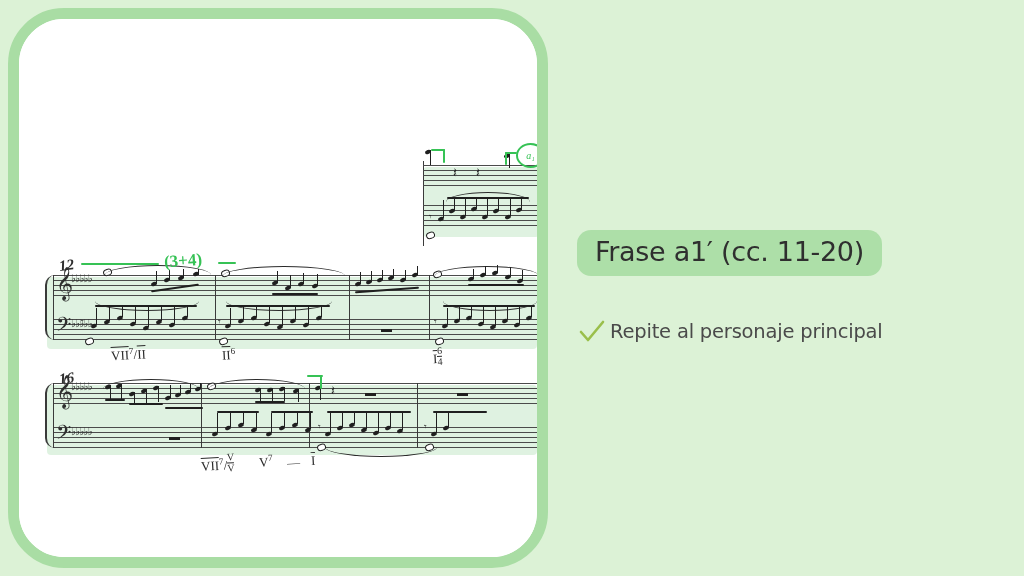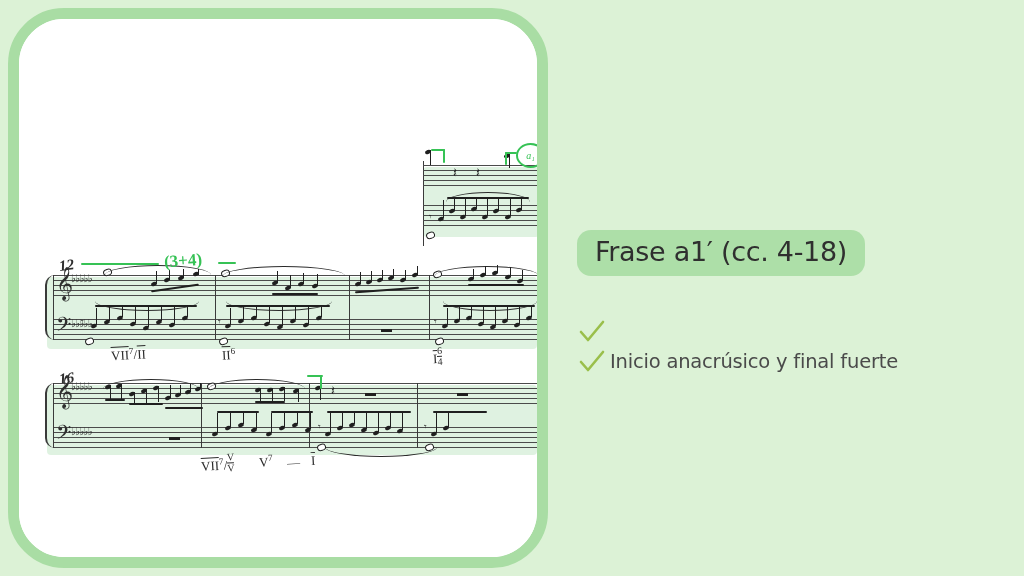--- a/index.html
+++ b/index.html
@@ -593,37 +593,30 @@
       <div class="slur under" style="left:306px; top:428px; width:112px;"></div>
     </div>
 
   </div>
 </div>
 
 <div id="panel">
 
 
   <div id="subtitle-badge">
-    <span id="subtitle-text">Frase a1′ (cc. 4-18)</span>
+    <span id="subtitle-text">Frase a1′ (cc. 11-20)</span>
   </div>
 
   <div id="bullets">
 
     <div class="bullet">
       <span class="check">
         <svg width="26" height="24" viewBox="0 0 26 24">
           <path d="M2 12 L9 20 L24 2" stroke="#9abf4b" stroke-width="2.6" fill="none" stroke-linecap="round" stroke-linejoin="round"></path>
         </svg>
       </span>
+      <span class="bullet-text">Repite al personaje principal</span>
     </div>
 
-    <div class="bullet">
-      <span class="check">
-        <svg width="26" height="24" viewBox="0 0 26 24">
-          <path d="M2 12 L9 20 L24 2" stroke="#9abf4b" stroke-width="2.6" fill="none" stroke-linecap="round" stroke-linejoin="round"></path>
-        </svg>
-      </span>
-      <span class="bullet-text">Inicio anacrúsico y final fuerte</span>
-    </div>
 
 
   </div>
 </div>
 
 </body></html>

